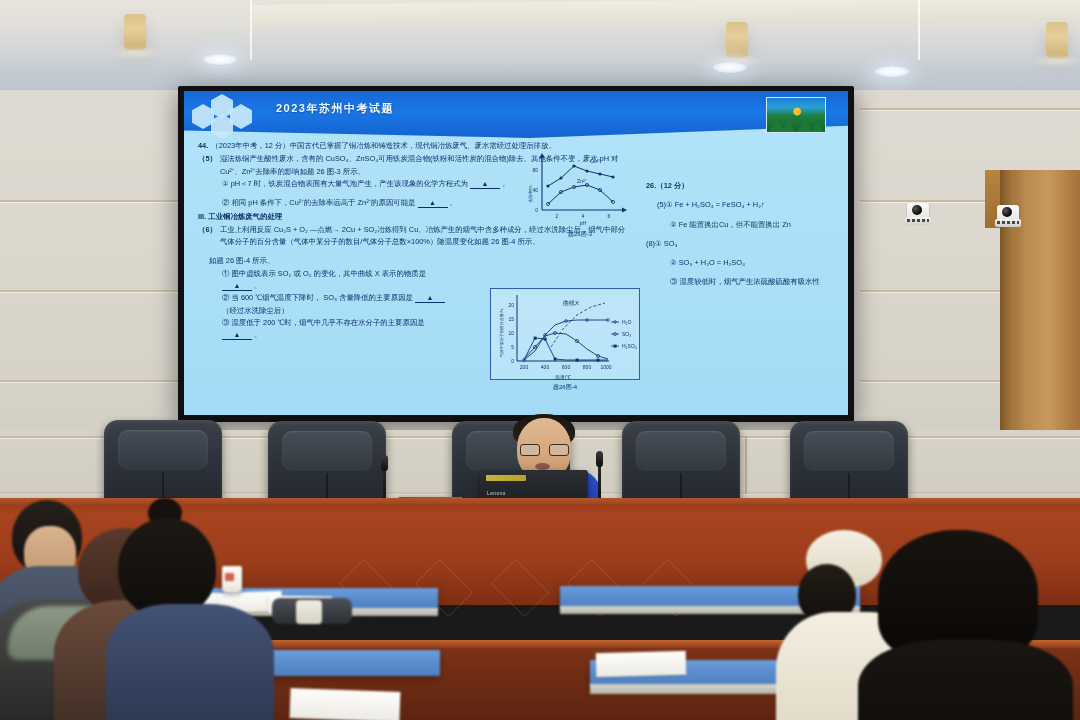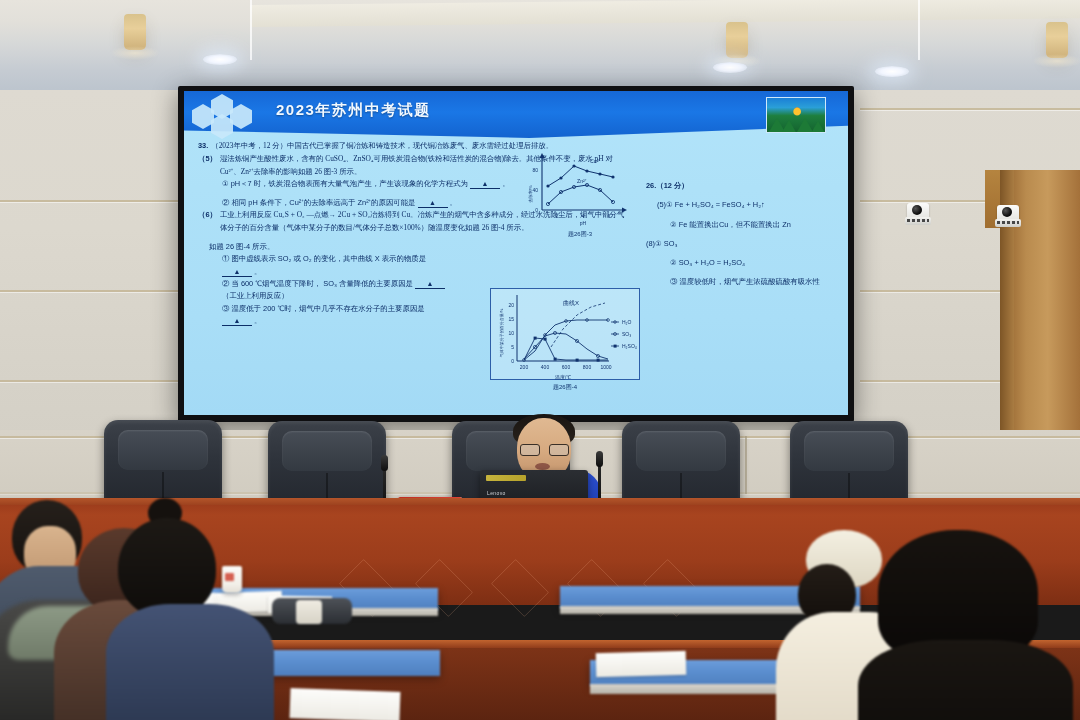--- a/index.html
+++ b/index.html
@@ -114,21 +114,21 @@
   }
   .hex-group { position:absolute; left:8px; top:4px; width:74px; height:44px; }
   .hex {
     position:absolute; width:22px; height:25px;
     background:#c8e8fb;
     clip-path:polygon(50% 0%,100% 25%,100% 75%,50% 100%,0% 75%,0% 25%);
     opacity:.92;
   }
   .slide-title {
     position:absolute; left:92px; top:10px;
-    color:#f2f9ff; font-size:15px; font-weight:700; letter-spacing:1.5px;
+    color:#f2f9ff; font-size:11px; font-weight:700; letter-spacing:1.5px;
     text-shadow:0 1px 2px rgba(0,0,0,.35);
   }
   .slide-photo {
     position:absolute; right:22px; top:6px; width:60px; height:36px;
     border:1.5px solid #cfe9fb;
     background:
       radial-gradient(circle at 52% 40%,#ffc22e 0 9%,rgba(255,194,46,0) 12%),
       radial-gradient(circle at 52% 36%,#ff7a18 0 6%,rgba(255,122,24,0) 9%),
       linear-gradient(180deg,#1b7fd6 0%,#2a9fd8 28%,#1e7f3e 52%,#14632f 100%);
     overflow:hidden;
@@ -141,21 +141,21 @@
   .slide-body {
     position:absolute; left:0; top:47px; right:0; bottom:0;
     color:#0d2f68;
     font-size:7.4px; line-height:12.3px;
   }
   .col-left { position:absolute; left:14px; top:2px; width:430px; }
   .col-right { position:absolute; left:462px; top:42px; width:200px; }
 
   .q-line { display:flex; gap:3px; }
   .q-num { flex:0 0 auto; font-weight:700; }
-  .q-txt { flex:1 1 auto;font-family:Liberation Serif, serif; }
+  .q-txt { flex:1 1 auto; }
   .sec-head { font-weight:700; margin-top:1px; }
   .indent1 { padding-left:11px; }
   .indent2 { padding-left:24px; }
   .blank { display:inline-block; min-width:30px; border-bottom:1px solid #0d2f68;
            text-align:center; line-height:9px; }
   .tri { font-size:7px; }
   .ans-line { margin-bottom:5px;margin-top:7px; }
   .ans-head { font-weight:700; margin-bottom:4px; }
 
   
@@ -381,52 +381,53 @@
           <div class="leaf" style="left:2px;"></div>
           <div class="leaf" style="left:14px; bottom:-2px;"></div>
           <div class="leaf" style="left:30px;"></div>
           <div class="leaf" style="left:43px; bottom:-3px;"></div>
         </div>
 
         <div class="slide-body">
 
           <div class="col-left">
             <div class="q-line">
-              <span class="q-num">33.</span>
+              <span class="q-num">44.</span>
               <span class="q-txt">（2023年中考，12 分）中国古代已掌握了铜冶炼和铸造技术，现代铜冶炼废气、废水需经过处理后排放。</span>
             </div>
 
             <div class="q-line" style="margin-top:1px;">
               <span class="q-num">（5）</span>
               <span class="q-txt">湿法炼铜产生酸性废水，含有的 CuSO₄、ZnSO₄可用铁炭混合物(铁粉和活性炭的混合物)除去。其他条件不变，废水 pH 对 Cu²⁺、Zn²⁺去除率的影响如题 26 图-3 所示。</span>
             </div>
             <div class="indent2">
               <span>① pH＜7 时，铁炭混合物表面有大量气泡产生，产生该现象的化学方程式为</span>
               <span class="blank tri">▲</span> 。
             </div>
             <div class="indent2" style="margin-top:7px;">
               <span>② 相同 pH 条件下，Cu²⁺的去除率远高于 Zn²⁺的原因可能是</span>
               <span class="blank tri">▲</span> 。
             </div>
 
+            <div class="sec-head" style="margin-top:2px;">III. 工业铜冶炼废气的处理</div>
 
             <div class="q-line">
               <span class="q-num">（6）</span>
               <span class="q-txt">工业上利用反应 Cu₂S + O₂ —点燃→ 2Cu + SO₂冶炼得到 Cu。冶炼产生的烟气中含多种成分，经过水洗除尘后，烟气中部分气体分子的百分含量（气体中某分子的数目/气体分子总数×100%）随温度变化如题 26 图-4 所示。</span>
             </div>
 
             <div class="indent1" style="margin-top:7px; width:250px;">如题 26 图-4 所示。</div>
             <div class="indent2" style="width:250px;">
               <span>① 图中虚线表示 SO₂ 或 O₂ 的变化，其中曲线 X 表示的物质是</span>
               <span class="blank tri">▲</span> 。
             </div>
             <div class="indent2" style="width:250px;">
               <span>② 当 600 ℃烟气温度下降时， SO₃ 含量降低的主要原因是</span>
               <span class="blank tri">▲</span>
-              <span>（工业上利用反应）</span>
+              <span>（经过水洗除尘后）</span>
             </div>
             <div class="indent2" style="width:250px;">
               <span>③ 温度低于 200 ℃时，烟气中几乎不存在水分子的主要原因是</span>
               <span class="blank tri">▲</span> 。
             </div>
 
             <div class="chart1">
               <svg viewBox="0 0 104 78" width="104" height="78">
                 <line x1="14" y1="6" x2="14" y2="60" stroke="#10336e" stroke-width="1.1"></line>
                 <polygon points="14,3 11.5,8 16.5,8" fill="#10336e"></polygon>

